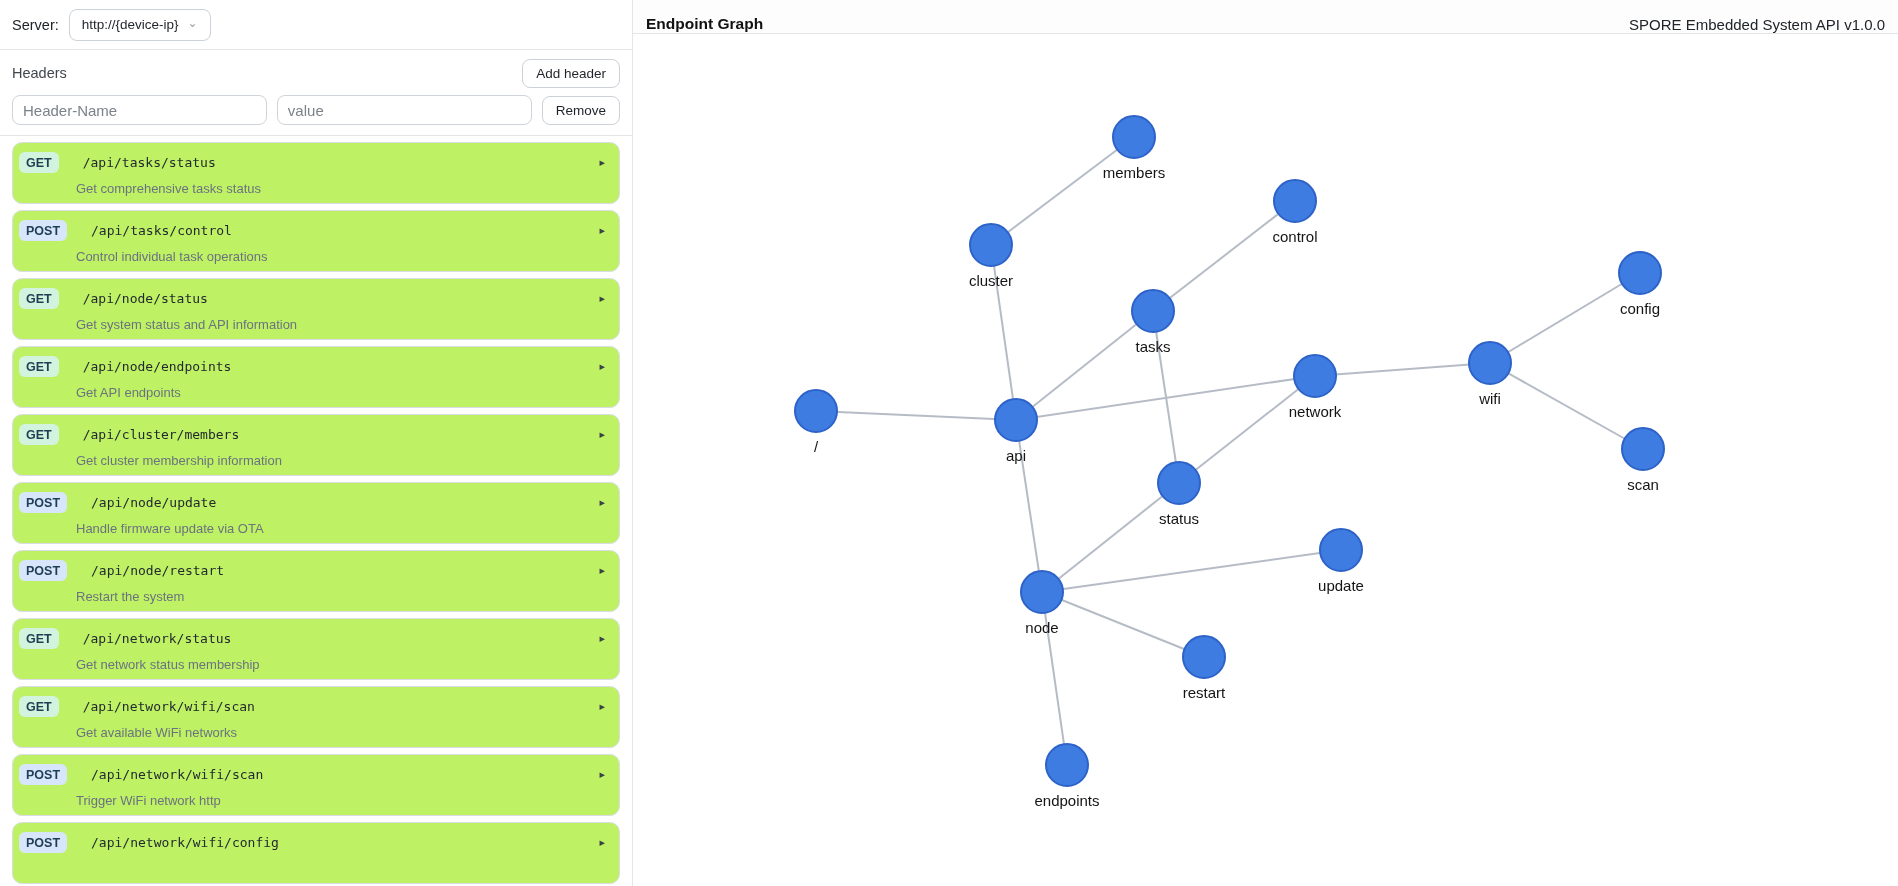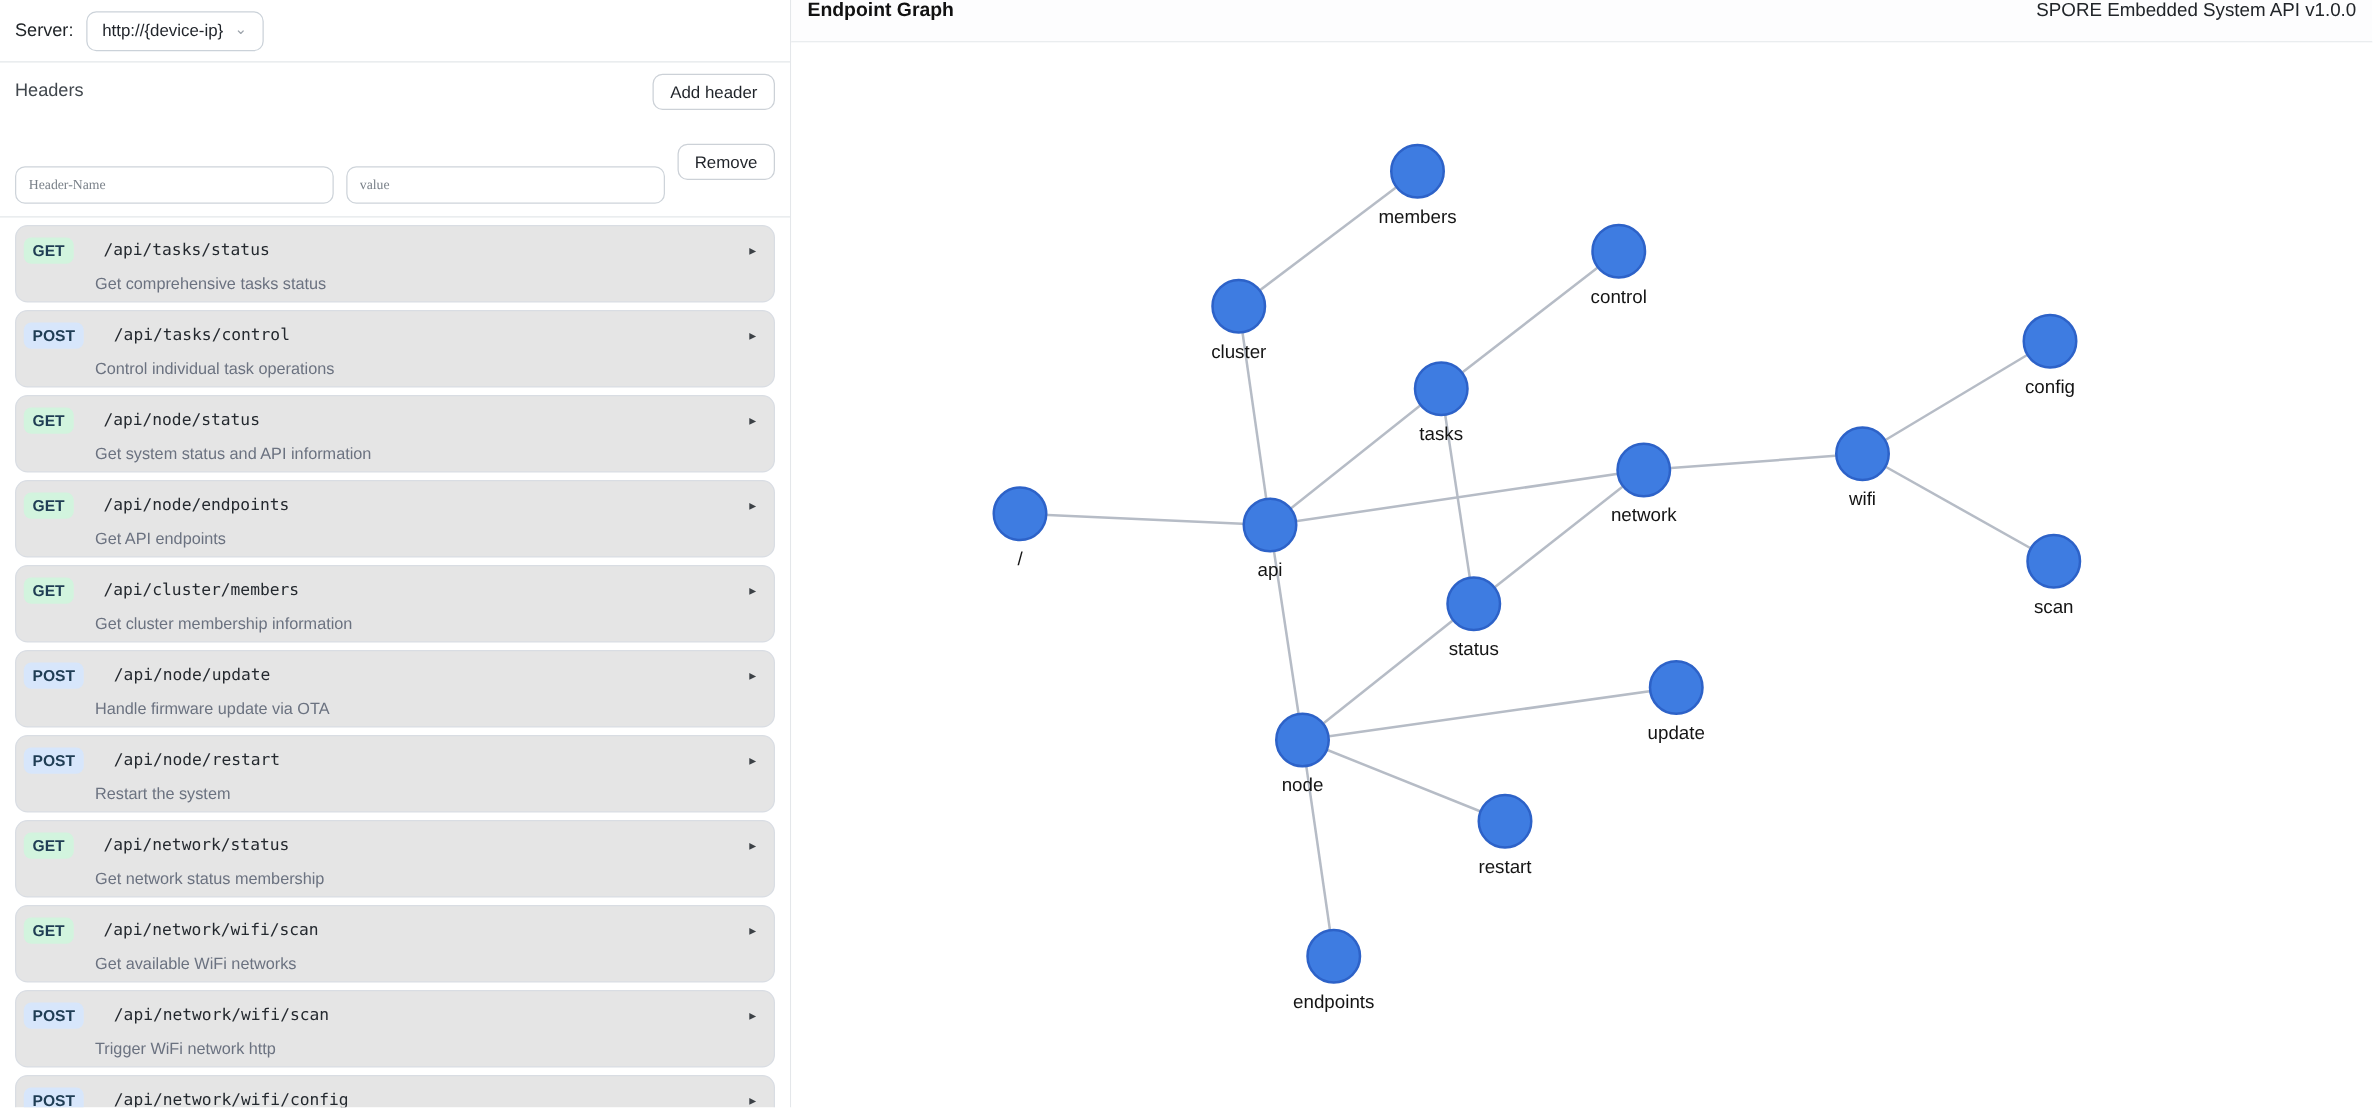--- a/index.html
+++ b/index.html
@@ -21,40 +21,40 @@
   .server-label { font-size:14.5px; margin-right:10px; }
   .select-box { display:flex; align-items:center; gap:9px; height:32px; padding:0 12px; border:1px solid #cbd2d9;
                 border-radius:8px; background:#fff; font-size:13.5px; color:#1f2329; cursor:pointer; }
   .select-chevron { font-size:12px; color:#9aa1a9; line-height:1; transform:translateY(-2px); }
 
   .headers-section { padding:8px 12px 10px 12px; border-bottom:1px solid #e4e7ea; }
   .headers-title-row { display:flex; align-items:center; height:30px; margin-bottom:7px; }
   .headers-title { font-size:14.5px; color:#41474d; }
   .headers-title-row .spacer { flex:1; }
   .headers-input-row { display:flex; align-items:center; gap:10px; }
-  .hdr-input { height:30px; border:1px solid #ced4da; border-radius:8px; padding:0 10px; font-size:11px;
-               font-family:Liberation Serif, serif; color:#1f2329; flex:1;margin-top:38px; }
+  .hdr-input { height:30px; border:1px solid #ced4da; border-radius:8px; padding:0 10px; font-size:15px;
+               font-family:Liberation Sans, sans-serif; color:#1f2329; flex:1; }
   .hdr-input::placeholder { color:#7b828a; }
 
   .endpoint-list { flex:1; overflow:hidden; padding:6px 12px 0 12px; display:flex; flex-direction:column; gap:6px; }
-  .endpoint-card { border:1px solid #d9dde3; border-radius:10px; background:#e5e5e5; min-height:62px; height:62px;
+  .endpoint-card { border:1px solid #d9dde3; border-radius:10px; background:#bef264; min-height:62px; height:62px;
                    padding:9px 12px 0 6px; cursor:pointer; }
   .endpoint-head { display:flex; align-items:center; }
   .method-badge { display:inline-block; min-width:34px; text-align:center; padding:4px 7px 3px 7px; border-radius:6px;
                   font-size:12.5px; font-weight:bold; color:#1f3d54; font-family:"Liberation Sans",sans-serif; }
   .method-badge.get  { background:var(--get-bg,#d2f4de); }
   .method-badge.post { background:var(--post-bg,#d7e6fb); }
   .endpoint-path { margin-left:24px; font-family:"DejaVu Sans Mono","Liberation Mono",monospace; font-size:13px; color:#24292f; }
   .endpoint-head .spacer { flex:1; }
   .row-chevron { font-size:11px; color:#3c4146; margin-right:2px; }
   .endpoint-desc { margin:8px 0 0 57px; font-size:13px; color:#6b7280; }
 
   
   .right-panel { flex:1; height:886px; display:flex; flex-direction:column; border-left:1px solid #e4e7ea; background:#fff; }
-  .graph-header { height:34px; display:flex; align-items:flex-start; padding:0 13px; background:#fdfdfe;
+  .graph-header { height:34px; display:flex; align-items:flex-end; padding:0 13px; background:#fdfdfe;
                   border-bottom:1px solid #e4e7ea; }
   .graph-title { font-size:15.5px; font-weight:bold; color:#111; }
   .graph-header .spacer { flex:1; }
   .graph-version { font-size:15px; color:#212529; }
   .graph-area { flex:1; position:relative; background:#fff; }
   .graph-area svg { display:block; }
   .graph-node-label { font-size:15px; fill:#141414; font-family:"Liberation Sans",sans-serif; }
 </style>
 </head>
 <body>

